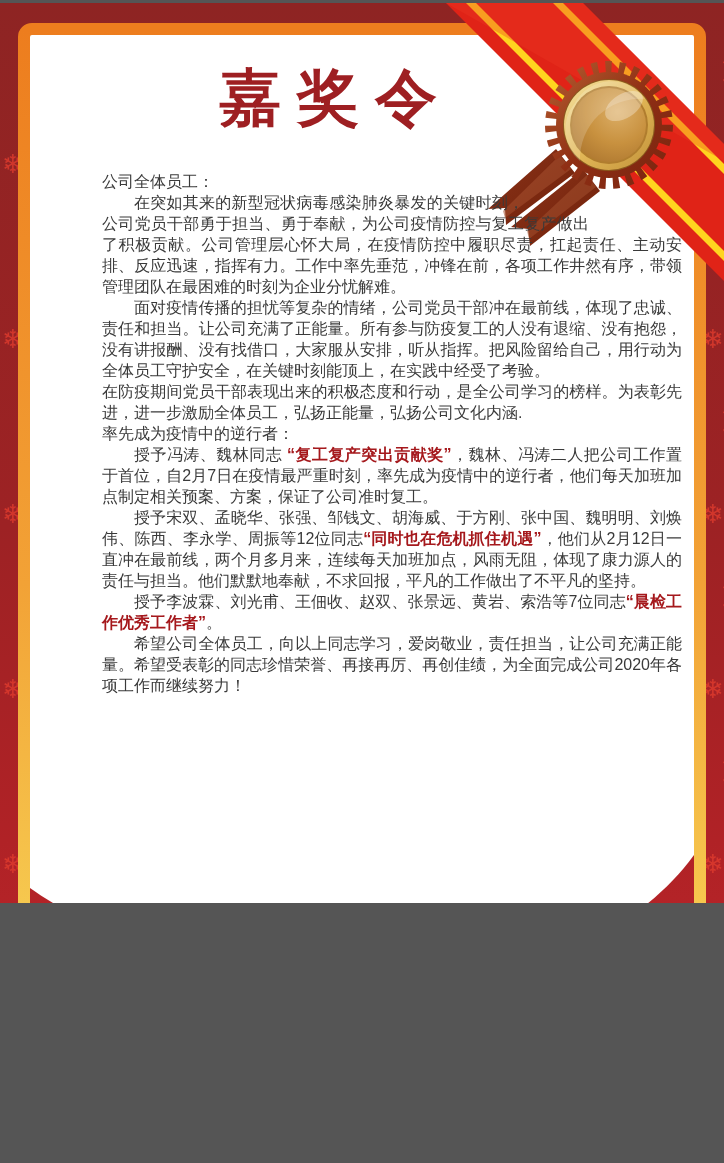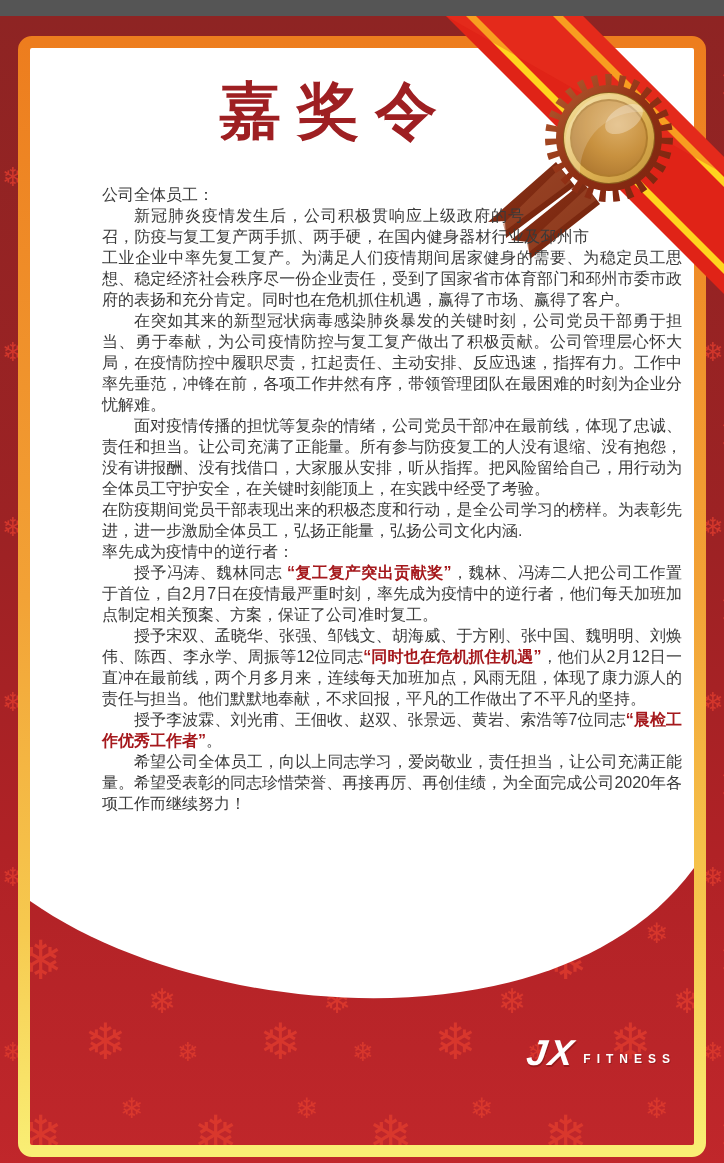--- a/index.html
+++ b/index.html
@@ -3,21 +3,21 @@
 <meta charset="utf-8">
 <style>
   :root{
     --award-red:#a5181c; --title-red:#9e1f22; --body-ink:#3a3a3a;
     --frame-orange:#ee8a1e; --frame-yellow:#f9ee74;
     --bg-red-top:#8e2423; --bg-red-bottom:#c1272b;
     --ribbon-red:#e02317; --ribbon-yellow:#ffd41f;
   }
   html,body{margin:0;padding:0;background:#555;}
   .page{
-    position:relative; width:724px; height:1147px; margin:16px auto;
+    position:relative; width:724px; height:900px; margin:3px auto;
     overflow:hidden; font-family:"Liberation Sans","DejaVu Sans",sans-serif;
     -webkit-font-smoothing:antialiased;
   }
   .decor-layer{position:absolute;left:0;top:0;width:724px;height:1163px;display:block;}
 
   .title{
     position:absolute; left:86px; top:62px; width:500px;
     text-align:center; font-family:"DejaVu Serif","Liberation Serif",serif;
     font-size:62px; font-weight:bold; color:var(--title-red);
     letter-spacing:16px; line-height:66px; white-space:nowrap;
@@ -150,21 +150,20 @@
     </g>
   </svg>
 
   <div class="title">嘉奖令</div>
 
   <div class="body-text">
     <div class="medal-spacer-1"></div>
     <div class="medal-spacer-2"></div>
     <p class="para greeting">公司全体员工：</p>
     <div>
-        <p class="para indent"><span>新冠肺炎疫情发生后，公司积极贯响应上级政府的号召，防疫与复工复产两手抓、两手硬，在国内健身器材行业及邳州市工业企业中率先复工复产。为满足人们疫情期间居家健身的需要、为稳定员工思想、稳定经济社会秩序尽一份企业责任，受到了国家省市体育部门和邳州市委市政府的表扬和充分肯定。同时也在危机抓住机遇，赢得了市场、赢得了客户。</span></p>
         <p class="para indent"><span>在突如其来的新型冠状病毒感染肺炎暴发的关键时刻，公司党员干部勇于担当、勇于奉献，为公司疫情防控与复工复产做出了积极贡献。公司管理层心怀大局，在疫情防控中履职尽责，扛起责任、主动安排、反应迅速，指挥有力。工作中率先垂范，冲锋在前，各项工作井然有序，带领管理团队在最困难的时刻为企业分忧解难。</span></p>
         <p class="para indent"><span>面对疫情传播的担忧等复杂的情绪，公司党员干部冲在最前线，体现了忠诚、责任和担当。让公司充满了正能量。所有参与防疫复工的人没有退缩、没有抱怨，没有讲报酬、没有找借口，大家服从安排，听从指挥。把风险留给自己，用行动为全体员工守护安全，在关键时刻能顶上，在实践中经受了考验。</span></p>
         <p class="para"><span>在防疫期间党员干部表现出来的积极态度和行动，是全公司学习的榜样。为表彰先进，进一步激励全体员工，弘扬正能量，弘扬公司文化内涵.</span></p>
         <p class="para"><span>率先成为疫情中的逆行者：</span></p>
         <p class="para indent"><span>授予冯涛、魏林同志 </span><span class="award">“复工复产突出贡献奖”</span><span>，魏林、冯涛二人把公司工作置于首位，自2月7日在疫情最严重时刻，率先成为疫情中的逆行者，他们每天加班加点制定相关预案、方案，保证了公司准时复工。</span></p>
         <p class="para indent"><span>授予宋双、孟晓华、张强、邹钱文、胡海威、于方刚、张中国、魏明明、刘焕伟、陈西、李永学、周振等12位同志</span><span class="award">“同时也在危机抓住机遇”</span><span>，他们从2月12日一直冲在最前线，两个月多月来，连续每天加班加点，风雨无阻，体现了康力源人的责任与担当。他们默默地奉献，不求回报，平凡的工作做出了不平凡的坚持。</span></p>
         <p class="para indent"><span>授予李波霖、刘光甫、王佃收、赵双、张景远、黄岩、索浩等7位同志</span><span class="award">“晨检工作优秀工作者”</span><span>。</span></p>
         <p class="para indent"><span>希望公司全体员工，向以上同志学习，爱岗敬业，责任担当，让公司充满正能量。希望受表彰的同志珍惜荣誉、再接再厉、再创佳绩，为全面完成公司2020年各项工作而继续努力！</span></p>
       </div>
   </div>

